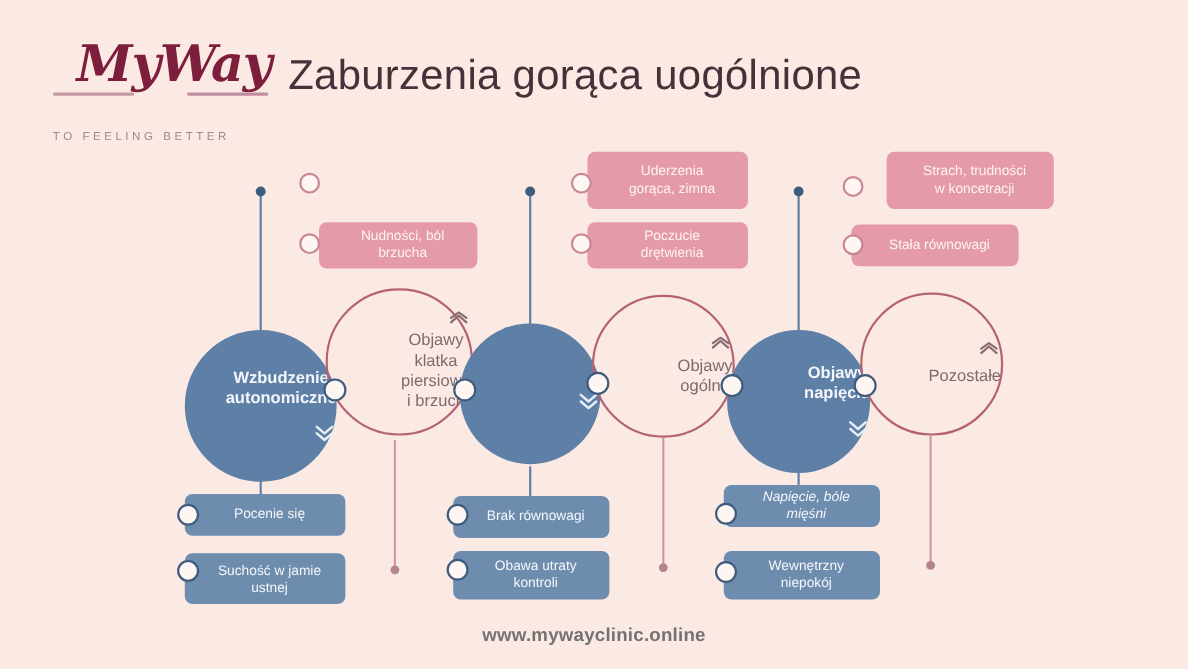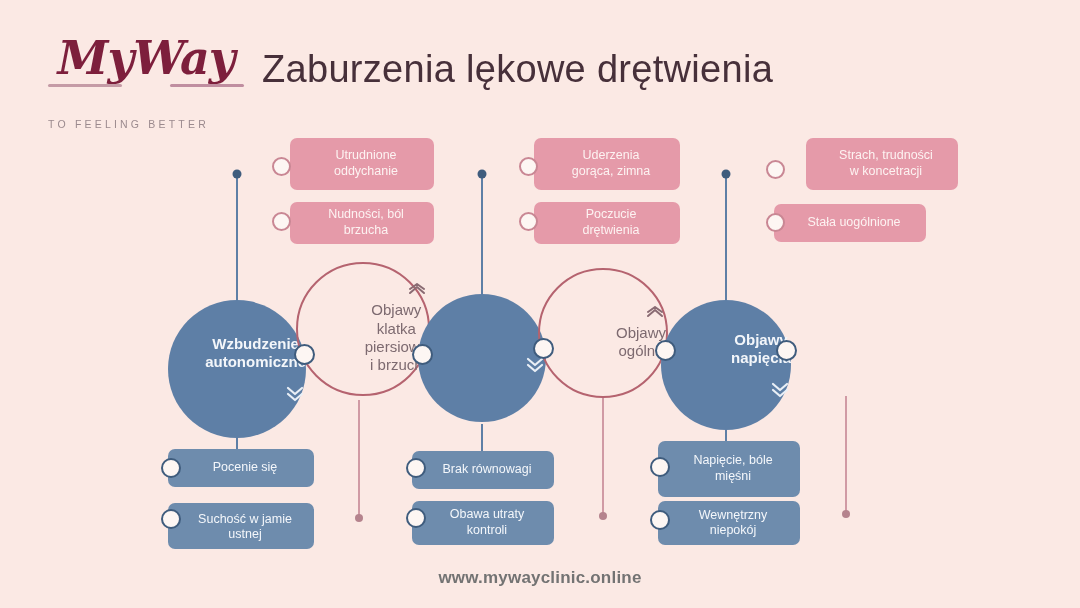--- a/index.html
+++ b/index.html
@@ -7,21 +7,21 @@
     width:1080px;height:608px;overflow:hidden;
     background:#fbe9e4;
     font-family:"Liberation Sans", sans-serif;
     position:relative;
   }
   #stage{position:absolute;inset:0;}
 
   
   .logo-wrap{position:absolute;left:48px;top:22px;width:196px;height:104px;}
   .logo-script{
-    position:absolute;left:0;top:0;width:196px;height:72px;
+    position:absolute;left:12px;top:0;width:196px;height:72px;
     font-family:"DejaVu Serif", serif;
     font-style:italic;font-weight:700;font-size:46px;
     color:#7d1f3c;letter-spacing:-1px;white-space:nowrap;
     text-align:center;line-height:72px;
   }
   .logo-rule{position:absolute;top:62px;height:3px;border-radius:2px;}
   .logo-rule.l{left:0;width:74px;background:#c59ba6;}
   .logo-rule.r{left:122px;width:74px;background:#c08ea0;}
   .logo-tag{
     position:absolute;left:0;top:96px;width:196px;text-align:left;
@@ -74,21 +74,21 @@
 
 <div id="stage">
 
   <div class="logo-wrap">
     <div class="logo-script">MyWay</div>
     <div class="logo-rule l"></div>
     <div class="logo-rule r"></div>
     <div class="logo-tag">TO FEELING BETTER</div>
   </div>
 
-  <div class="page-title">Zaburzenia lękowe drętwienia</div>
+  <div class="page-title">Zaburzenia gorąca uogólnione</div>
 
   <svg class="links" viewBox="0 0 1080 608">
 
     <g stroke="#5e7fa6" stroke-width="2" fill="#3f5c7d">
       <line x1="237" y1="176" x2="237" y2="300"></line>
         <circle cx="237" cy="174" r="4.5" stroke="none"></circle>
       <line x1="482" y1="176" x2="482" y2="296"></line>
         <circle cx="482" cy="174" r="4.5" stroke="none"></circle>
       <line x1="726" y1="176" x2="726" y2="300"></line>
         <circle cx="726" cy="174" r="4.5" stroke="none"></circle>
@@ -162,30 +162,38 @@
     <span class="chev" style="margin-top:14px;">
       <svg width="22" height="18" viewBox="0 0 22 18">
           <g fill="none" stroke="#e9eff6" stroke-width="2.2" stroke-linecap="round" stroke-linejoin="round">
             <polyline points="4,3 11,9 18,3"></polyline>
             <polyline points="4,9 11,15 18,9"></polyline>
           </g>
         </svg>
     </span>
   </div>
 
+  <div class="node pink" style="left:782px;top:266px;width:130px;height:130px;">
+    <span class="chev" style="margin-bottom:10px;">
+      <svg width="22" height="12" viewBox="0 0 22 12">
+          <g fill="none" stroke="#8a6b73" stroke-width="2" stroke-linecap="round" stroke-linejoin="round">
+            <polyline points="4,10 11,4 18,10"></polyline>
+            <polyline points="4,6 11,1 18,6"></polyline>
+          </g>
+        </svg>
+    </span>
+    <div class="ntext">Pozostałe</div>
+  </div>
 
   <div class="dot bluering" style="left:294px;top:344px;width:21px;height:21px;"></div>
   <div class="dot bluering" style="left:533px;top:338px;width:21px;height:21px;"></div>
   <div class="dot bluering" style="left:655px;top:340px;width:21px;height:21px;"></div>
   <div class="dot bluering" style="left:776px;top:340px;width:21px;height:21px;"></div>
   <div class="dot bluering" style="left:412px;top:344px;width:21px;height:21px;"></div>
 
-  <div class="pill pink" style="left:290px;top:138px;width:144px;height:52px;">
-    <span>Utrudnione<br>oddychanie</span>
-  </div>
   <div class="dot pinkring" style="left:272px;top:157px;width:19px;height:19px;"></div>
 
   <div class="pill pink" style="left:290px;top:202px;width:144px;height:42px;">
     <span>Nudności, ból<br>brzucha</span>
   </div>
   <div class="dot pinkring" style="left:272px;top:212px;width:19px;height:19px;"></div>
 
   <div class="pill pink" style="left:534px;top:138px;width:146px;height:52px;">
     <span>Uderzenia<br>gorąca, zimna</span>
   </div>
@@ -195,21 +203,21 @@
     <span>Poczucie<br>drętwienia</span>
   </div>
   <div class="dot pinkring" style="left:519px;top:212px;width:19px;height:19px;"></div>
 
   <div class="pill pink" style="left:806px;top:138px;width:152px;height:52px;">
     <span>Strach, trudności<br>w koncetracji</span>
   </div>
   <div class="dot pinkring" style="left:766px;top:160px;width:19px;height:19px;"></div>
 
   <div class="pill pink" style="left:774px;top:204px;width:152px;height:38px;">
-    <span>Stała uogólnione</span>
+    <span>Stała równowagi</span>
   </div>
   <div class="dot pinkring" style="left:766px;top:213px;width:19px;height:19px;"></div>
 
   <div class="pill blue" style="left:168px;top:449px;width:146px;height:38px;">
     <span>Pocenie się</span>
   </div>
   <div class="dot bluering" style="left:161px;top:458px;width:20px;height:20px;"></div>
 
   <div class="pill blue" style="left:168px;top:503px;width:146px;height:46px;align-items:flex-end;">
     <span>Suchość w jamie<br>ustnej</span>
@@ -219,25 +227,25 @@
   <div class="pill blue" style="left:412px;top:451px;width:142px;height:38px;align-items:center;">
     <span>Brak równowagi</span>
   </div>
   <div class="dot bluering" style="left:406px;top:458px;width:20px;height:20px;"></div>
 
   <div class="pill blue" style="left:412px;top:501px;width:142px;height:44px;">
     <span>Obawa utraty<br>kontroli</span>
   </div>
   <div class="dot bluering" style="left:406px;top:508px;width:20px;height:20px;"></div>
 
-  <div class="pill blue" style="left:658px;top:441px;width:142px;height:56px;">
+  <div class="pill blue" style="left:658px;top:441px;width:142px;height:38px;font-style:italic;">
     <span>Napięcie, bóle<br>mięśni</span>
   </div>
   <div class="dot bluering" style="left:650px;top:457px;width:20px;height:20px;"></div>
 
-  <div class="pill blue" style="left:658px;top:501px;width:142px;height:44px;align-items:flex-end;">
+  <div class="pill blue" style="left:658px;top:501px;width:142px;height:44px;">
     <span>Wewnętrzny<br>niepokój</span>
   </div>
   <div class="dot bluering" style="left:650px;top:510px;width:20px;height:20px;"></div>
 
   <div class="footer">www.mywayclinic.online</div>
 
 </div>
 
 </body></html>

